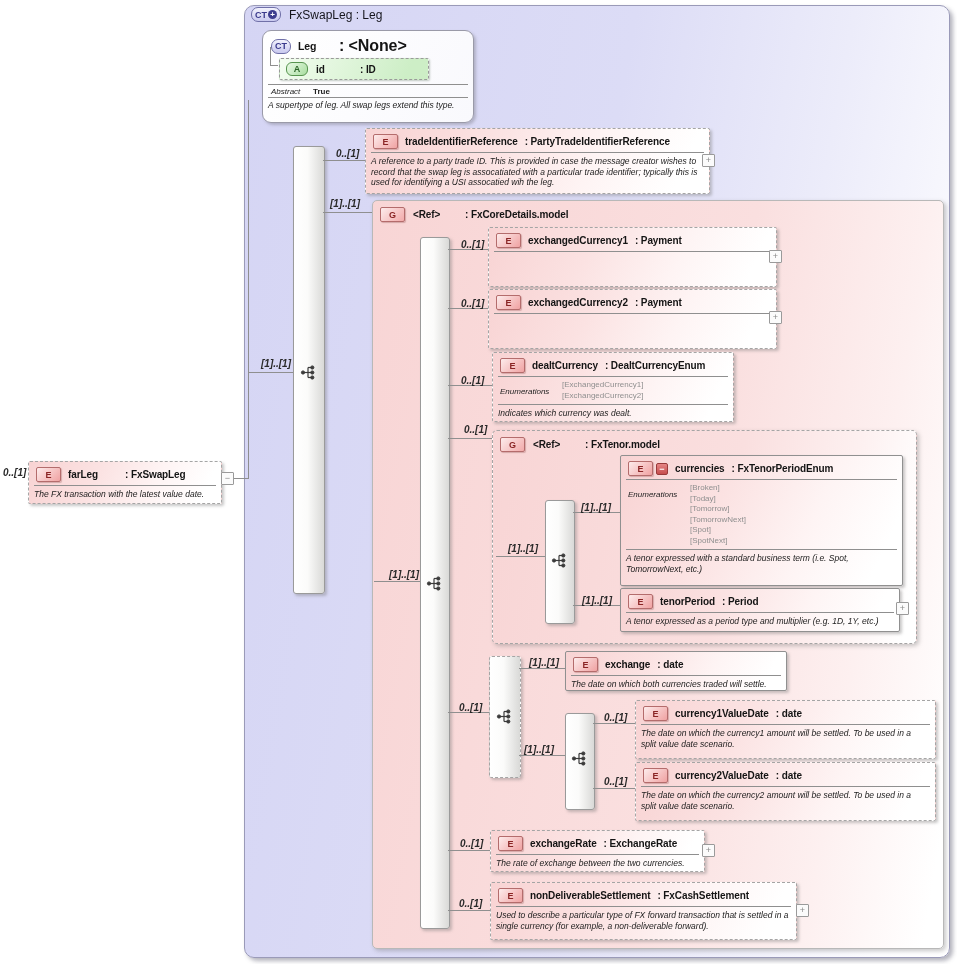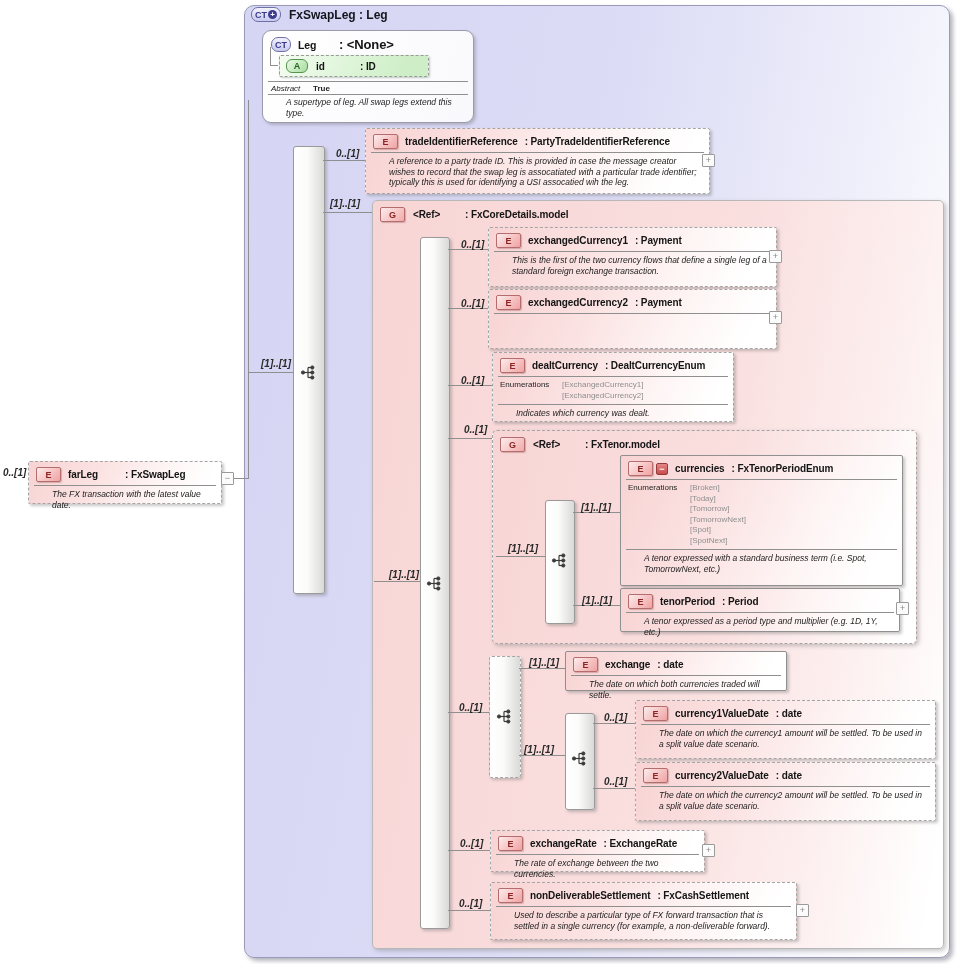--- a/index.html
+++ b/index.html
@@ -4,21 +4,21 @@
 <style>
   html,body{margin:0;padding:0;background:#ffffff;font-family:"Liberation Sans",sans-serif;}
   #canvas{position:relative;width:957px;height:964px;background:#fff;overflow:hidden;}
 
   
   .outer-box{position:absolute;left:244px;top:5px;width:704px;height:951px;
     border:1px solid #9a9ab8;border-radius:10px;
     background:linear-gradient(100deg,#d5d5f4 0%,#dcdcf6 45%,#ececfa 70%,#fdfdff 92%,#ffffff 100%);
     box-shadow:3px 3px 4px rgba(90,90,110,.45);}
   .outer-header{position:absolute;left:251px;top:7px;display:flex;align-items:center;gap:8px;}
-  .outer-title{font-weight:bold;font-size:12px;color:#15151c;white-space:nowrap;}
+  .outer-title{font-weight:normal;font-size:12px;color:#15151c;white-space:nowrap;}
 
   
   .badge{display:inline-flex;align-items:center;justify-content:center;font-weight:bold;flex:none;}
   .badge-ct{height:13px;padding:0 3px;border:1px solid #7070a8;border-radius:7px;
     background:linear-gradient(#f2f2fc,#c9c9ef);color:#3a3a8c;font-size:9px;gap:1px;}
   .ct-plus{display:inline-flex;align-items:center;justify-content:center;width:9px;height:9px;
     border-radius:50%;background:#3d3d8f;color:#fff;font-size:8px;line-height:9px;}
   .badge-e{width:23px;height:13px;border:1px solid #b46c6c;border-radius:2px;
     background:linear-gradient(135deg,#fdecec,#f0a2a2);color:#8a2525;font-size:9px;
     box-shadow:1px 1px 1px rgba(150,80,80,.35);}
@@ -32,23 +32,23 @@
     background:linear-gradient(#e58585,#c64d4d);color:#fff;font-size:9px;font-weight:bold;flex:none;}
 
   
   .ebox{position:absolute;border:1px dashed #a5a5a5;border-radius:2px;
     background:linear-gradient(115deg,#f8d3d3 0%,#fbe2e2 35%,#fef4f4 65%,#ffffff 90%);
     box-shadow:2px 2px 3px rgba(110,110,110,.38);}
   .ebox.solid{border-style:solid;border-color:#909090;}
   .ehead{display:flex;align-items:center;gap:7px;padding:5px 6px 3px 7px;}
   .ename,.etype{font-weight:bold;font-size:10px;color:#141414;white-space:nowrap;letter-spacing:-0.1px;}
   .sep{height:0;border-top:1px solid #8f8f8f;margin:0 5px;}
-  .desc{font-style:italic;font-size:8.5px;color:#1c1c1c;padding:3px 7px 4px 23px;line-height:10.5px;}
+  .desc{font-style:italic;font-size:8.5px;color:#1c1c1c;padding:3px 7px 4px 5px;line-height:10.5px;}
   .enum-row{display:flex;padding:3px 6px 3px 7px;gap:4px;font-size:8px;}
-  .enum-label{color:#242424;width:58px;flex:none;}
+  .enum-label{font-style:italic;color:#242424;width:58px;flex:none;margin-top:7px;}
   .enum-vals{color:#8f8f8f;line-height:10.5px;}
 
   .gbox{position:absolute;border:1px solid #b8b8b8;border-radius:5px;
     background:linear-gradient(100deg,#f8d5d5 0%,#fadfdf 55%,#fdf0f0 80%,#ffffff 97%);
     box-shadow:2px 2px 4px rgba(110,110,110,.38);}
   .gbox.dashed{border-style:dashed;border-color:#a5a5a5;}
   .ghead{display:flex;align-items:center;gap:8px;padding:6px 6px 3px 7px;}
 
   
   .leg-box{position:absolute;left:262px;top:30px;width:210px;height:91px;
@@ -105,21 +105,21 @@
     </span>
     <span class="outer-title">FxSwapLeg : Leg</span>
   </div>
 
   <div class="leg-box">
     <div class="ehead" style="padding:6px 6px 2px 8px">
       <span class="badge badge-ct">
           <span>CT</span>
         </span>
       <span class="ename" style="min-width:34px;font-size:10.5px">Leg</span>
-      <span class="etype" style="font-size:13px">: &lt;None&gt;</span>
+      <span class="etype" style="font-size:16px">: &lt;None&gt;</span>
     </div>
     <div class="attr-box">
       <span class="badge badge-a">A</span>
       <span class="ename" style="min-width:36px">id</span>
       <span class="etype">: ID</span>
     </div>
     <div class="sep" style="margin-top:4px"></div>
     <div class="meta-row">
       <span class="meta-label">Abstract</span>
       <span class="meta-value">True</span>
@@ -189,21 +189,20 @@
 
   <div class="hline" style="left:448px;top:249px;width:40px"></div>
   <div class="card-label" style="left:461px;top:239px">0..[1]</div>
   <div class="ebox" style="left:488px;top:227px;width:287px;height:58px">
     <div class="ehead">
       <span class="badge badge-e">E</span>
       <span class="ename">exchangedCurrency1</span>
       <span class="etype">: Payment</span>
     </div>
     <div class="sep"></div>
-    <div class="desc">This is the first of the two currency flows that define a single leg of a standard foreign exchange transaction.</div>
   </div>
   <div class="pm" style="left:769px;top:250px">+</div>
 
   <div class="hline" style="left:448px;top:308px;width:40px"></div>
   <div class="card-label" style="left:461px;top:298px">0..[1]</div>
   <div class="ebox" style="left:488px;top:289px;width:287px;height:58px">
     <div class="ehead">
       <span class="badge badge-e">E</span>
       <span class="ename">exchangedCurrency2</span>
       <span class="etype">: Payment</span>

